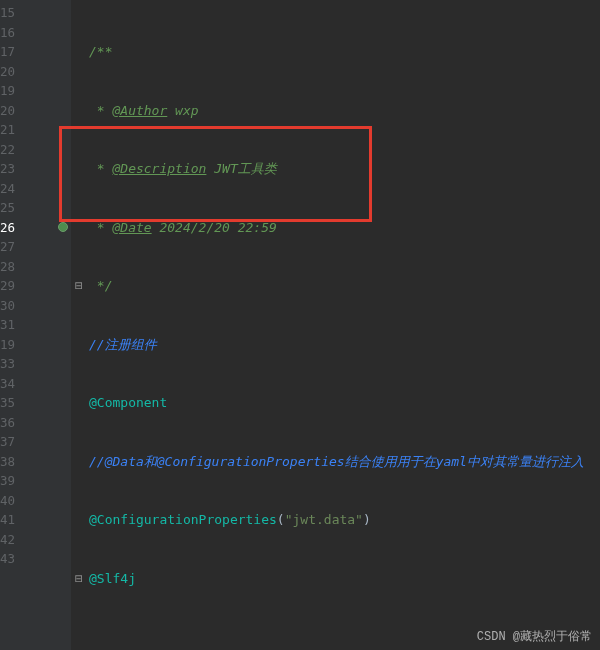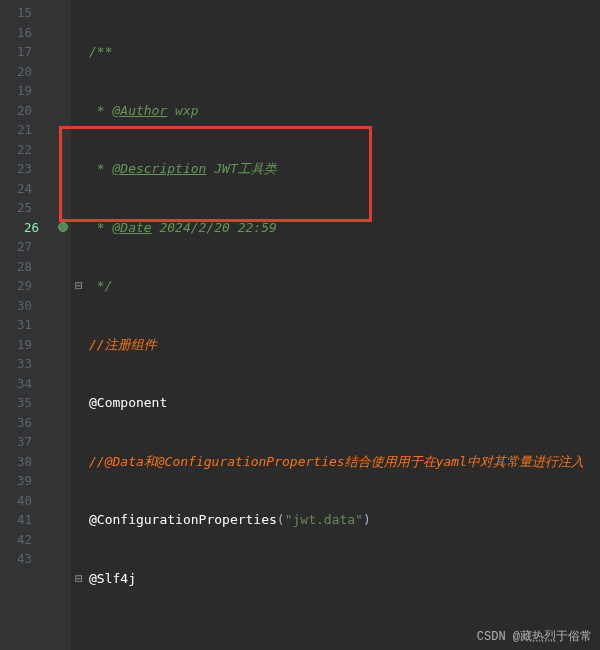--- a/index.html
+++ b/index.html
@@ -12,49 +12,49 @@
     width: 600px;
     height: 650px;
     overflow: hidden;
     position: relative;
   }
   .editor { display: flex; height: 100%; }
   .gutter {
     background: #313335;
     width: 55px;
     padding: 3px 6px 3px 0;
-    text-align: center;
+    text-align: left;
     color: #606366;
     user-select: none;
     font-size: 12.5px;
     flex-shrink: 0;
   }
   .gutter .ln { height: 19.5px; line-height: 19.5px; position: relative; }
-  .gutter .ln.current { color: #86efac; margin-left: 14px; }
+  .gutter .ln.current { color: #ffffff; }
   .icons-col {
     width: 16px;
     background: #313335;
     padding-top: 3px;
     flex-shrink: 0;
   }
   .icons-col .ic { height: 19.5px; display: flex; align-items: center; justify-content: center; }
   .ball { width: 10px; height: 10px; border-radius: 50%; background: #4e8c4e; border: 1px solid #6a9c6a; }
   .code {
     flex: 1;
     padding: 3px 0 3px 18px;
     position: relative;
     white-space: pre;
   }
   .code .line { height: 19.5px; line-height: 19.5px; }
   .col-minus { color: #888; position: absolute; left: 4px; }
   .str { color: #6a8759; }
-  .com { color: #f97316; font-style: italic; }
+  .com { color: #3b82f6; font-style: italic; }
   .doc { color: #629755; font-style: italic; }
   .doc .tag { text-decoration: underline; }
-  .ann { color: #ffffff; }
+  .ann { color: #14b8a6; }
   .p { color: #a9b7c6; }
   .red-box {
     position: absolute;
     border: 3px solid #e33b2e;
     left: 59px;
     top: 126px;
     width: 313px;
     height: 96px;
     pointer-events: none;
   }

